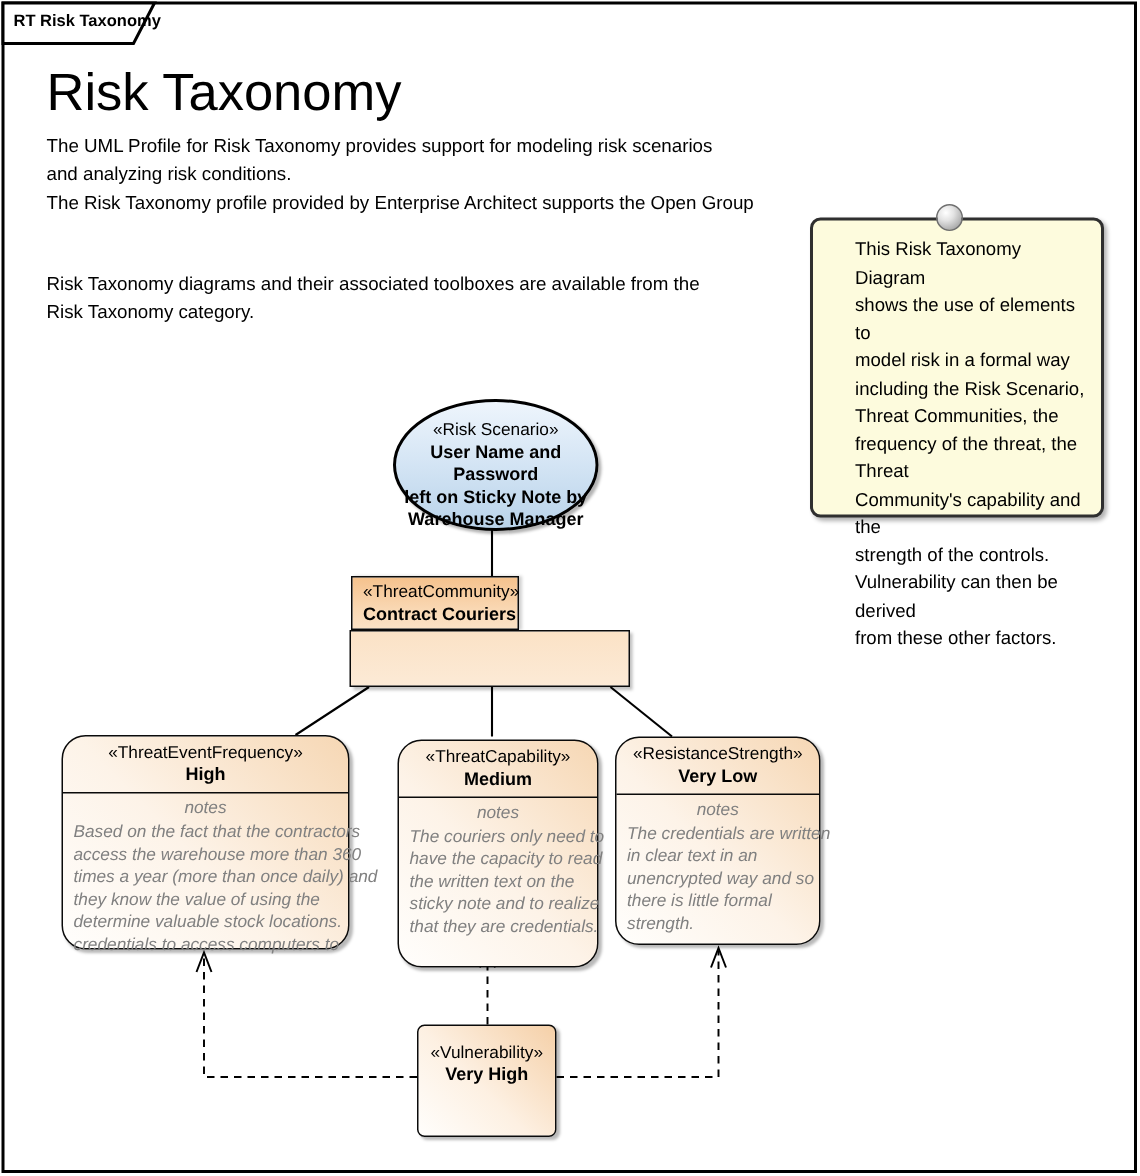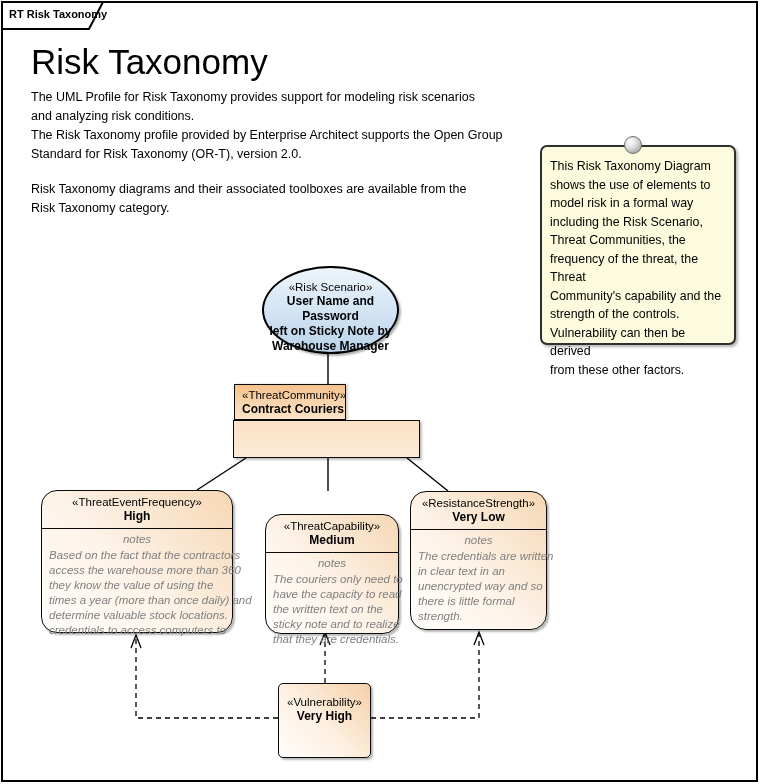--- a/index.html
+++ b/index.html
@@ -20,21 +20,21 @@
     left:31px; top:42px; font-size:35px; letter-spacing:0px; white-space:nowrap;
   }
   .bodytext { font-size:12.5px; line-height:19px; white-space:nowrap; }
   .para1 { left:31px; top:88px; }
   .para2 { left:31px; top:180px; }
 
   
   .sticky-note {
     left:540px; top:145px; width:196px; height:200px;
     background:#fdfbdd; border:2px solid #2f2f2f; border-radius:7px;
-    box-shadow:2px 2px 3px rgba(0,0,0,0.30); box-sizing:border-box;
+    box-shadow:2px 2px 3px rgba(0,0,0,0.30); box-sizing:border-box;padding-left:20px;
   }
   .sticky-note .note-text {
     padding:10px 6px 0 8px; font-size:12.4px; line-height:18.5px;
   }
   .pin {
     left:624px; top:136px; width:18px; height:18px; border-radius:50%;
     background:radial-gradient(circle at 35% 30%, #ffffff 0%, #e3e3e3 35%, #b5b5b5 70%, #8f8f8f 100%);
     border:1px solid #6f6f6f; box-sizing:border-box;
   }
 
@@ -64,21 +64,21 @@
     box-shadow:2px 2px 2px rgba(0,0,0,0.25);
   }
 
   
   .fbox {
     border:1.5px solid #0a0a0a; border-radius:16px; box-sizing:border-box;
     background:linear-gradient(45deg, #fffefc 0%, #fdf3e8 45%, #f6d7b4 100%);
     box-shadow:2px 2px 2px rgba(0,0,0,0.28);
   }
   .fbox-left  { left:41px;  top:490px; width:192px; height:143px; }
-  .fbox-mid   { left:265px; top:514px; width:134px; height:120px; }
+  .fbox-mid   { left:265px; top:493px; width:134px; height:152px; }
   .fbox-right { left:410px; top:491px; width:137px; height:139px; }
   .fhead {
     height:33px; border-bottom:1.5px solid #0a0a0a; text-align:center; padding-top:4px;
   }
   .notes-label {
     text-align:center; color:#808080; font-style:italic; font-size:11.5px;
     margin-top:4px; line-height:13px;
   }
   .notes-body {
     color:#808080; font-style:italic; font-size:11.5px; line-height:15px;
@@ -118,21 +118,20 @@
 </svg>
 
 <div class="abs tab-label">RT Risk Taxonomy</div>
 
 <div class="abs page-title">Risk Taxonomy</div>
 
 <div class="abs bodytext para1">
   <div>The UML Profile for Risk Taxonomy  provides support for modeling risk scenarios</div>
   <div>and analyzing risk conditions.</div>
   <div>The Risk Taxonomy profile provided by Enterprise Architect supports the Open Group</div>
-  <div>Standard for Risk Taxonomy (OR-T), version 2.0.</div>
 </div>
 <div class="abs bodytext para2">
   <div>Risk Taxonomy diagrams and their associated toolboxes are available from the</div>
   <div>Risk Taxonomy category.</div>
 </div>
 
 <div class="abs sticky-note">
   <div class="note-text">
     <div>This Risk Taxonomy Diagram</div>
     <div>shows the use of elements to</div>
@@ -163,22 +162,22 @@
 
 <div class="abs fbox fbox-left">
   <div class="fhead">
     <div class="stereo">«ThreatEventFrequency»</div>
     <div class="ename">High</div>
   </div>
   <div class="notes-label">notes</div>
   <div class="notes-body">
     <div>Based on the fact that the contractors</div>
     <div>access the warehouse more than 360</div>
+    <div>times a year (more than once daily) and</div>
     <div>they know the value of using the</div>
-    <div>times a year (more than once daily) and</div>
     <div>determine valuable stock locations.</div>
     <div>credentials to access computers to</div>
   </div>
 </div>
 
 <div class="abs fbox fbox-mid">
   <div class="fhead">
     <div class="stereo">«ThreatCapability»</div>
     <div class="ename">Medium</div>
   </div>

